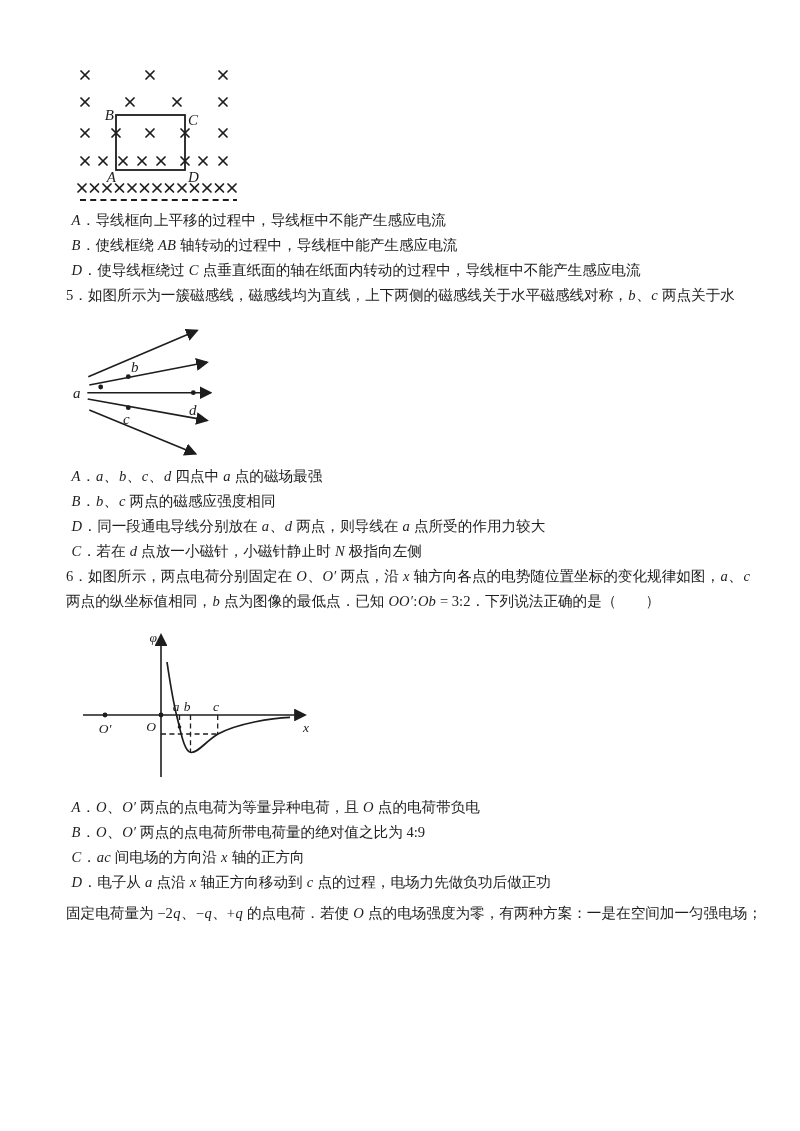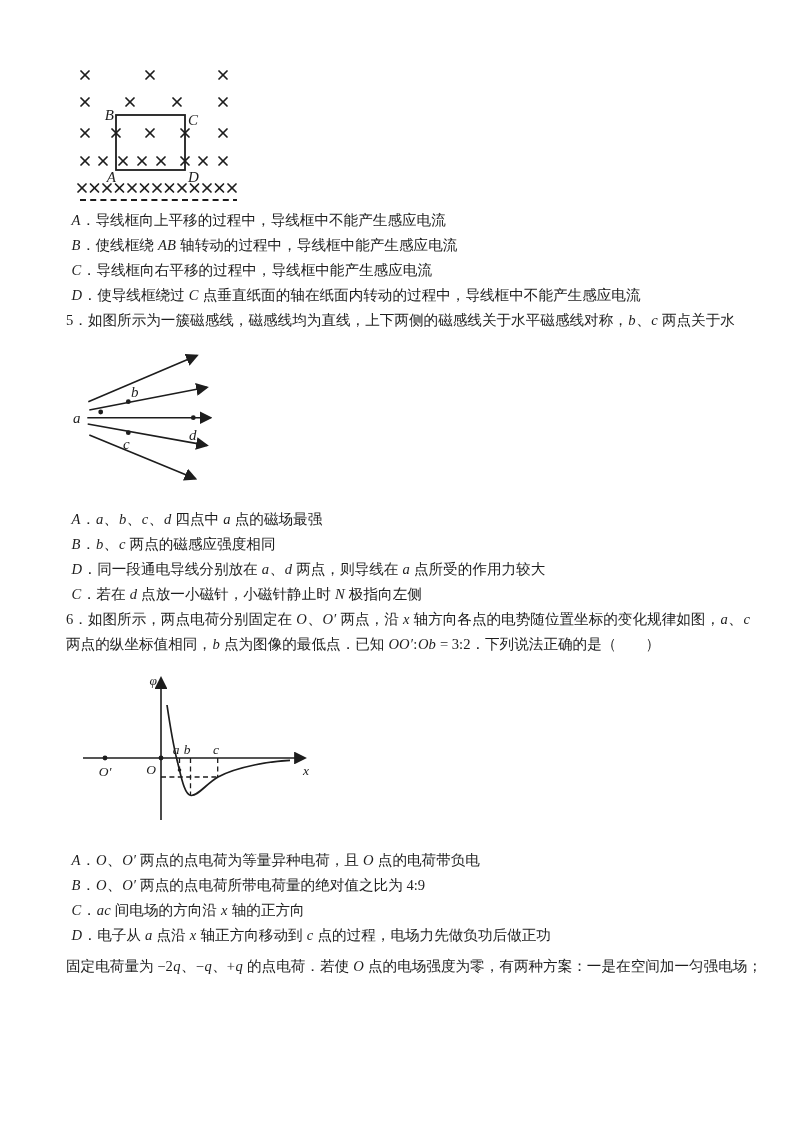--- a/index.html
+++ b/index.html
@@ -108,21 +108,20 @@
       <line x1="20" y1="138" x2="177" y2="138" class="boundary"></line>
       <text x="54" y="58" text-anchor="end" class="flabel">B</text>
       <text x="128" y="63" class="flabel">C</text>
       <text x="56" y="120" text-anchor="end" class="flabel">A</text>
       <text x="128" y="120" class="flabel">D</text>
     </svg>
 
     <div>
       <div class="line opt"><i class="v">A</i>．导线框向上平移的过程中，导线框中不能产生感应电流</div>
       <div class="line opt"><i class="v">B</i>．使线框绕 <i class="v">AB</i> 轴转动的过程中，导线框中能产生感应电流</div>
-      <div class="line opt"><i class="v">C</i>．导线框向右平移的过程中，导线框中能产生感应电流</div>
       <div class="line opt"><i class="v">D</i>．使导线框绕过 <i class="v">C</i> 点垂直纸面的轴在纸面内转动的过程中，导线框中不能产生感应电流</div>
     </div>
 
     <div>
       <div class="line">5．如图所示为一簇磁感线，磁感线均为直线，上下两侧的磁感线关于水平磁感线对称，<i class="v">b</i>、<i class="v">c</i> 两点关于水</div>
     </div>
 
     <svg width="180" height="140" viewBox="0 0 180 140" style="margin:12px 0 0 -6px">
       <defs>
         <marker id="arr2" viewBox="0 0 10 10" refX="8.5" refY="5" markerWidth="8" markerHeight="8" orient="auto">
@@ -141,21 +140,21 @@
         <circle cx="68.3" cy="56.7" r="2.4"></circle>
         <circle cx="133.3" cy="72.7" r="2.4"></circle>
         <circle cx="68.3" cy="87.7" r="2.4"></circle>
       </g>
       <text x="13" y="78" class="flabel">a</text>
       <text x="71" y="52" class="flabel">b</text>
       <text x="63" y="104" class="flabel">c</text>
       <text x="129" y="95" class="flabel">d</text>
     </svg>
 
-    <div style="margin-top:22px">
+    <div style="margin-top:4px">
       <div class="line opt"><i class="v">A</i>．<i class="v">a</i>、<i class="v">b</i>、<i class="v">c</i>、<i class="v">d</i> 四点中 <i class="v">a</i> 点的磁场最强</div>
       <div class="line opt"><i class="v">B</i>．<i class="v">b</i>、<i class="v">c</i> 两点的磁感应强度相同</div>
       <div class="line opt"><i class="v">D</i>．同一段通电导线分别放在 <i class="v">a</i>、<i class="v">d</i> 两点，则导线在 <i class="v">a</i> 点所受的作用力较大</div>
       <div class="line opt"><i class="v">C</i>．若在 <i class="v">d</i> 点放一小磁针，小磁针静止时 <i class="v">N</i> 极指向左侧</div>
     </div>
 
     <div>
       <div class="line">6．如图所示，两点电荷分别固定在 <i class="v">O</i>、<i class="v">O′</i> 两点，沿 <i class="v">x</i> 轴方向各点的电势随位置坐标的变化规律如图，<i class="v">a</i>、<i class="v">c</i></div>
       <div class="line">两点的纵坐标值相同，<i class="v">b</i> 点为图像的最低点．已知 <i class="v">OO′</i>:<i class="v">Ob</i> = 3:2．下列说法正确的是（　　）</div>
     </div>
@@ -186,21 +185,21 @@
 
       <text x="82" y="13" text-anchor="end" class="glabel">φ</text>
       <text x="228" y="103" class="glabel">x</text>
       <text x="30" y="104" text-anchor="middle" class="glabel">O′</text>
       <text x="81" y="102" text-anchor="end" class="glabel">O</text>
       <text x="101" y="82" text-anchor="middle" class="glabel">a</text>
       <text x="112" y="82" text-anchor="middle" class="glabel">b</text>
       <text x="141" y="82" text-anchor="middle" class="glabel">c</text>
     </svg>
 
-    <div style="margin-top:21px">
+    <div style="margin-top:11px">
       <div class="line opt"><i class="v">A</i>．<i class="v">O</i>、<i class="v">O′</i> 两点的点电荷为等量异种电荷，且 <i class="v">O</i> 点的电荷带负电</div>
       <div class="line opt"><i class="v">B</i>．<i class="v">O</i>、<i class="v">O′</i> 两点的点电荷所带电荷量的绝对值之比为 4:9</div>
       <div class="line opt"><i class="v">C</i>．<i class="v">ac</i> 间电场的方向沿 <i class="v">x</i> 轴的正方向</div>
       <div class="line opt"><i class="v">D</i>．电子从 <i class="v">a</i> 点沿 <i class="v">x</i> 轴正方向移动到 <i class="v">c</i> 点的过程，电场力先做负功后做正功</div>
     </div>
 
     <div class="q7block">
       <div class="line">固定电荷量为 −2<i class="v">q</i>、−<i class="v">q</i>、+<i class="v">q</i> 的点电荷．若使 <i class="v">O</i> 点的电场强度为零，有两种方案：一是在空间加一匀强电场；</div>
     </div>
 

